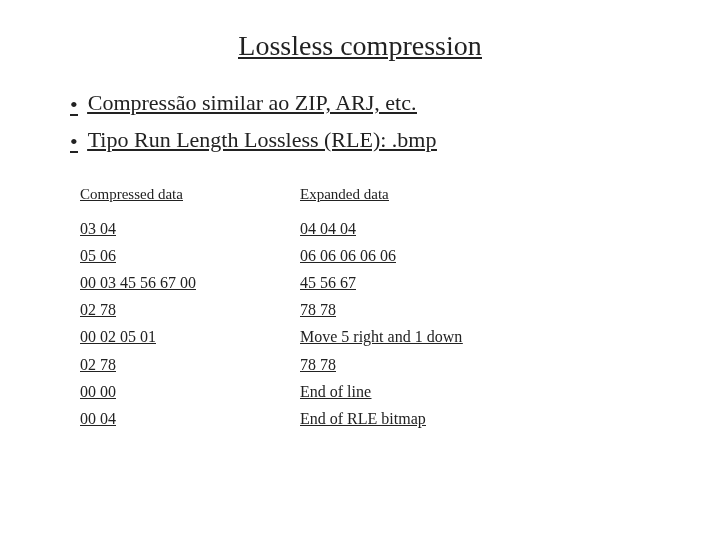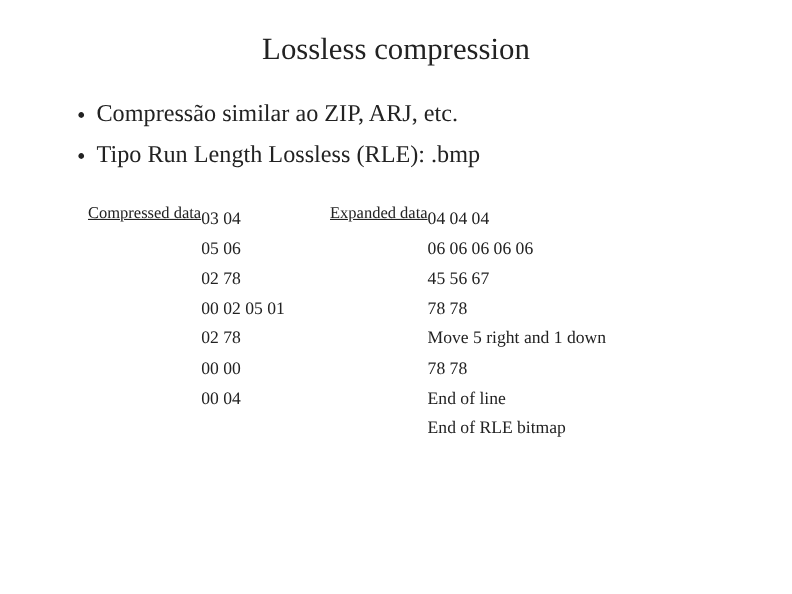--- a/index.html
+++ b/index.html
@@ -1,15 +1,15 @@
 <!DOCTYPE html>
 <html><head>
   <meta charset="utf-8">
   <style>
-    * { margin: 0; padding: 0; box-sizing: border-box; }
+    * { margin: 0; padding: 0; box-sizing: border-box; text-decoration: underline; }
     body {
       width: 720px;
       height: 540px;
       background: #ffffff;
       font-family: 'Times New Roman', Times, serif;
       color: #222222;
       overflow: hidden;
     }
     .page {
       width: 720px;
@@ -42,21 +42,21 @@
       line-height: 1.4;
     }
     .table-section {
       display: flex;
       flex-direction: row;
       gap: 0;
       margin-left: 20px;
     }
     .col {
       display: flex;
-      flex-direction: row;
+      flex-direction: column;
       min-width: 220px;
     }
     .col-header {
       font-size: 15px;
       font-weight: normal;
       margin-bottom: 12px;
       text-decoration: underline;
     }
     .col-data {
       font-size: 16px;
@@ -78,20 +78,20 @@
     </li>
     <li>
       <span class="bullet-dot">•</span>
       <span>Tipo Run Length Lossless (RLE): .bmp</span>
     </li>
   </ul>
 
   <div class="table-section">
     <div class="col">
       <div class="col-header">Compressed data</div>
-      <div class="col-data" id="compressed-rows"><div>03 04</div><div>05 06</div><div>02 78</div><div>00 02 05 01</div><div>02 78</div><div>00 00</div><div>00 04</div></div>
+      <div class="col-data" id="compressed-rows"><div>03 04</div><div>05 06</div><div>00 03 45 56 67 00</div><div>02 78</div><div>00 02 05 01</div><div>02 78</div><div>00 00</div><div>00 04</div></div>
     </div>
     <div class="col">
       <div class="col-header">Expanded data</div>
       <div class="col-data" id="expanded-rows"><div>04 04 04</div><div>06 06 06 06 06</div><div>45 56 67</div><div>78 78</div><div>Move 5 right and 1 down</div><div>78 78</div><div>End of line</div><div>End of RLE bitmap</div></div>
     </div>
   </div>
 </div>
 
 </body></html>

